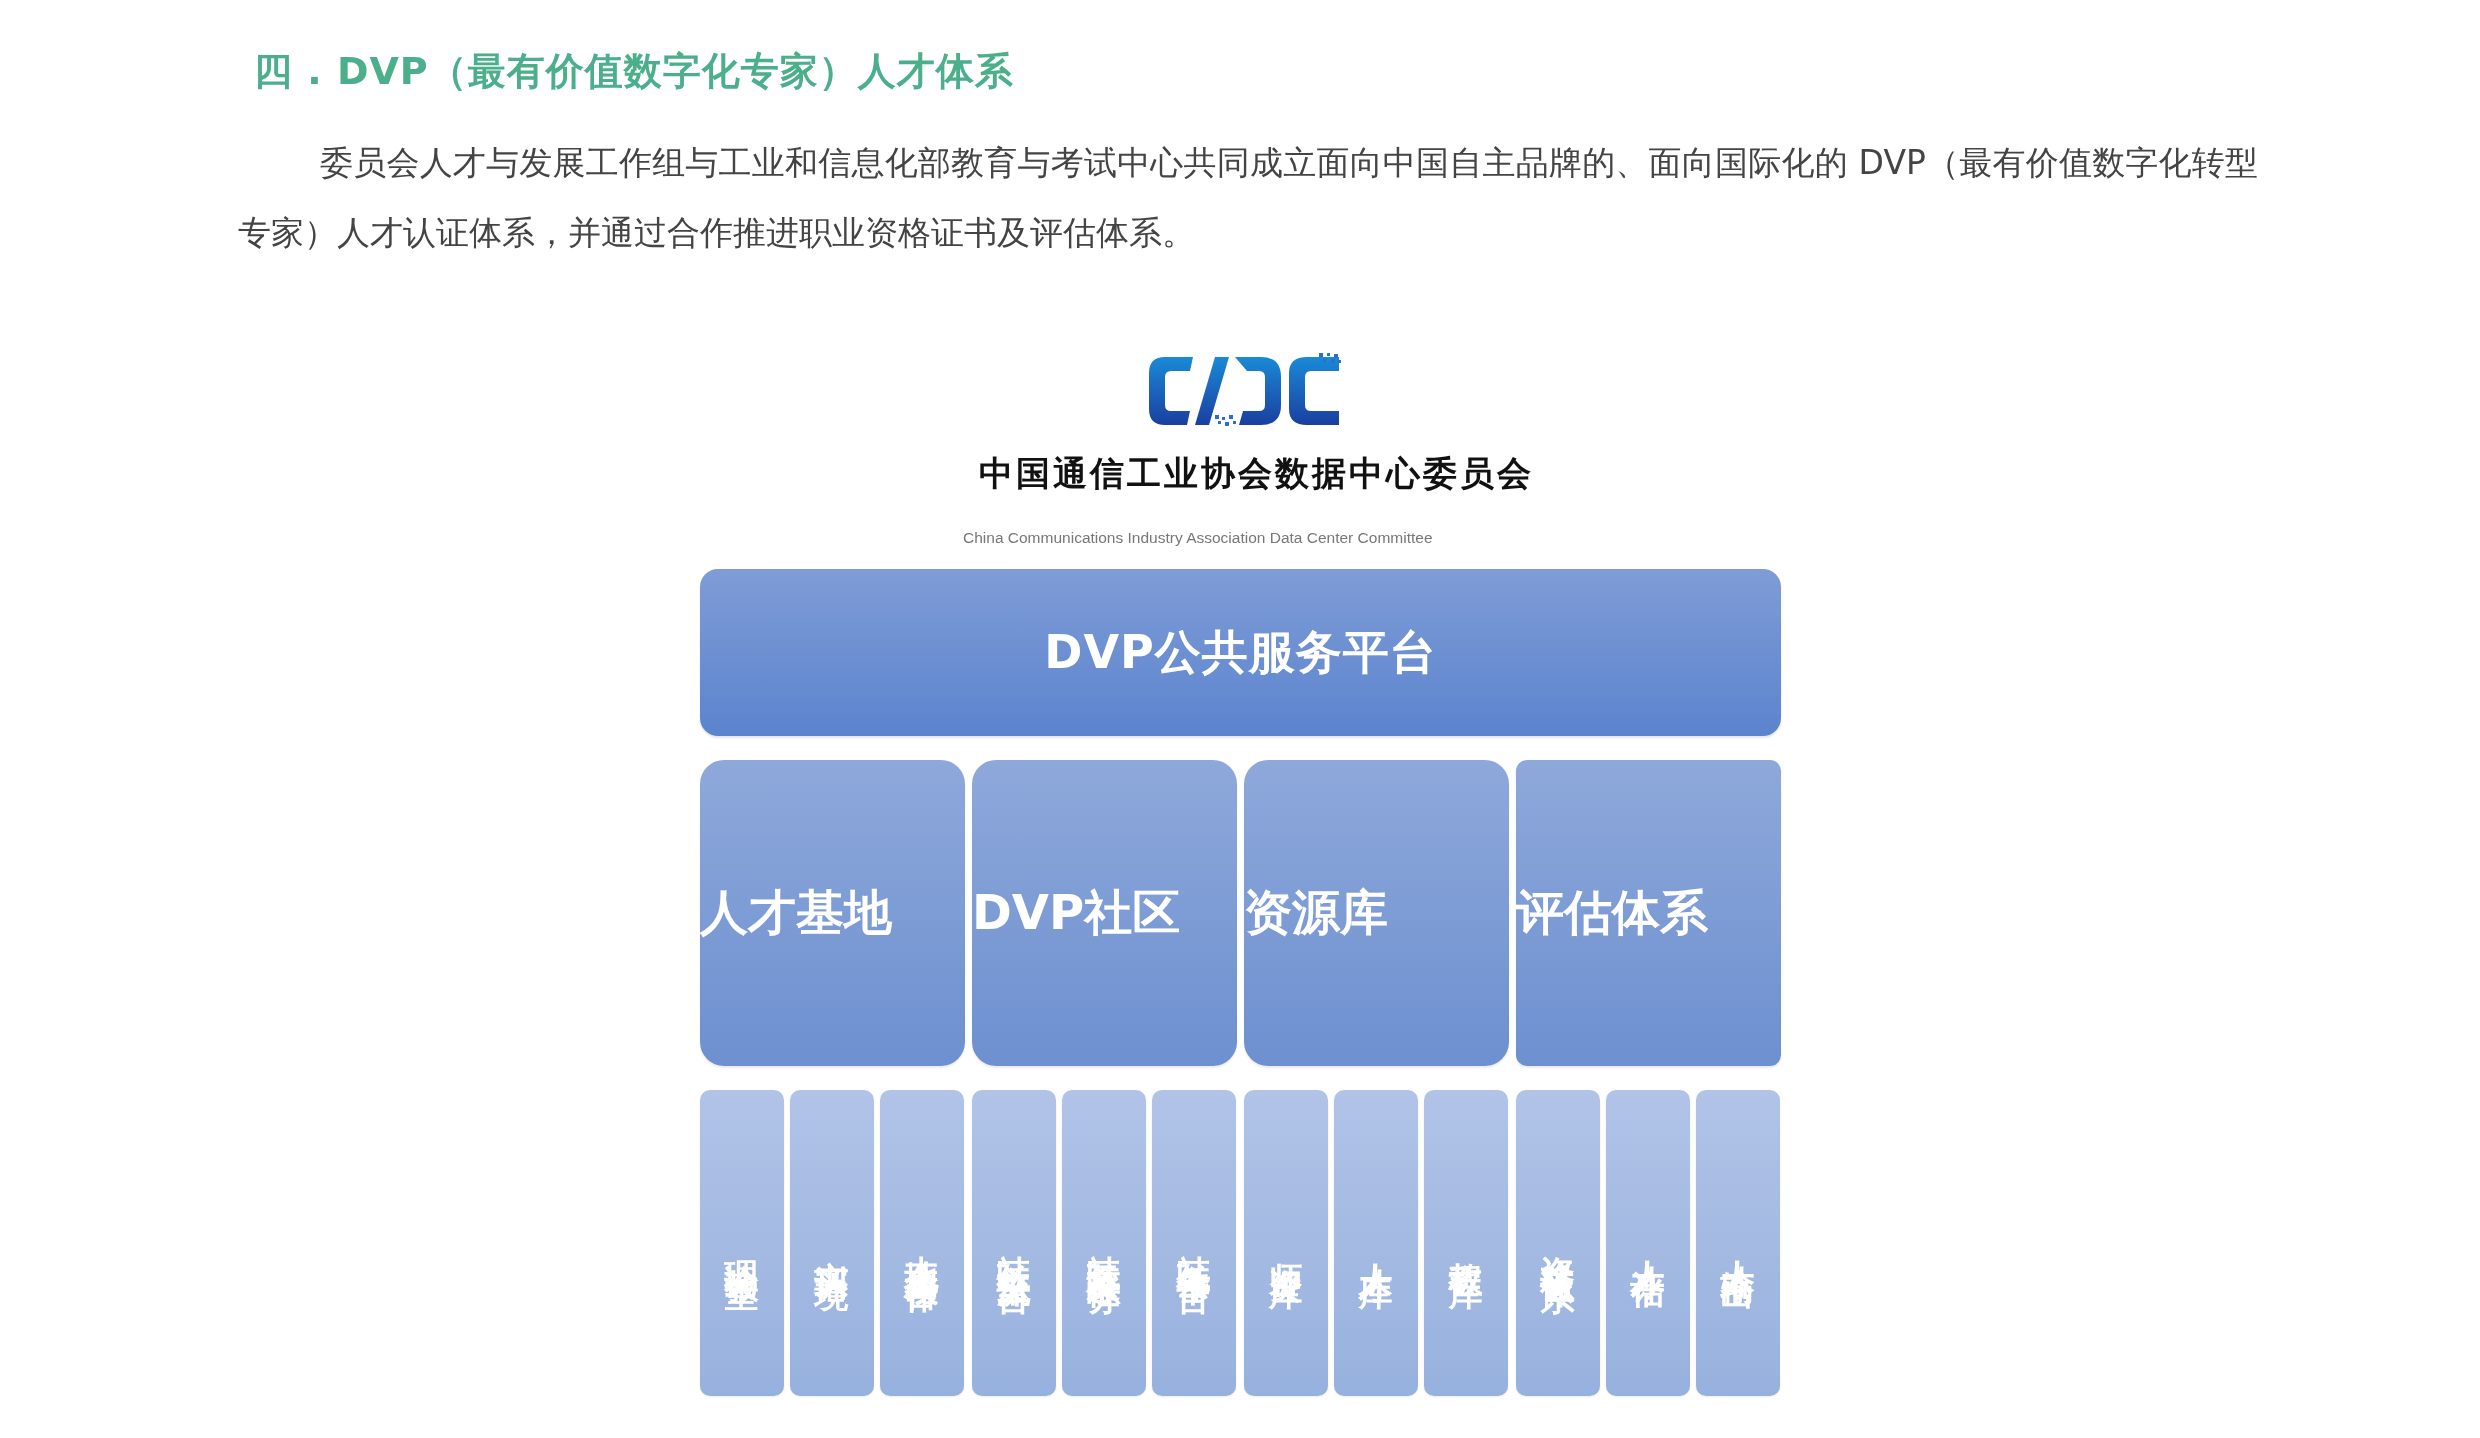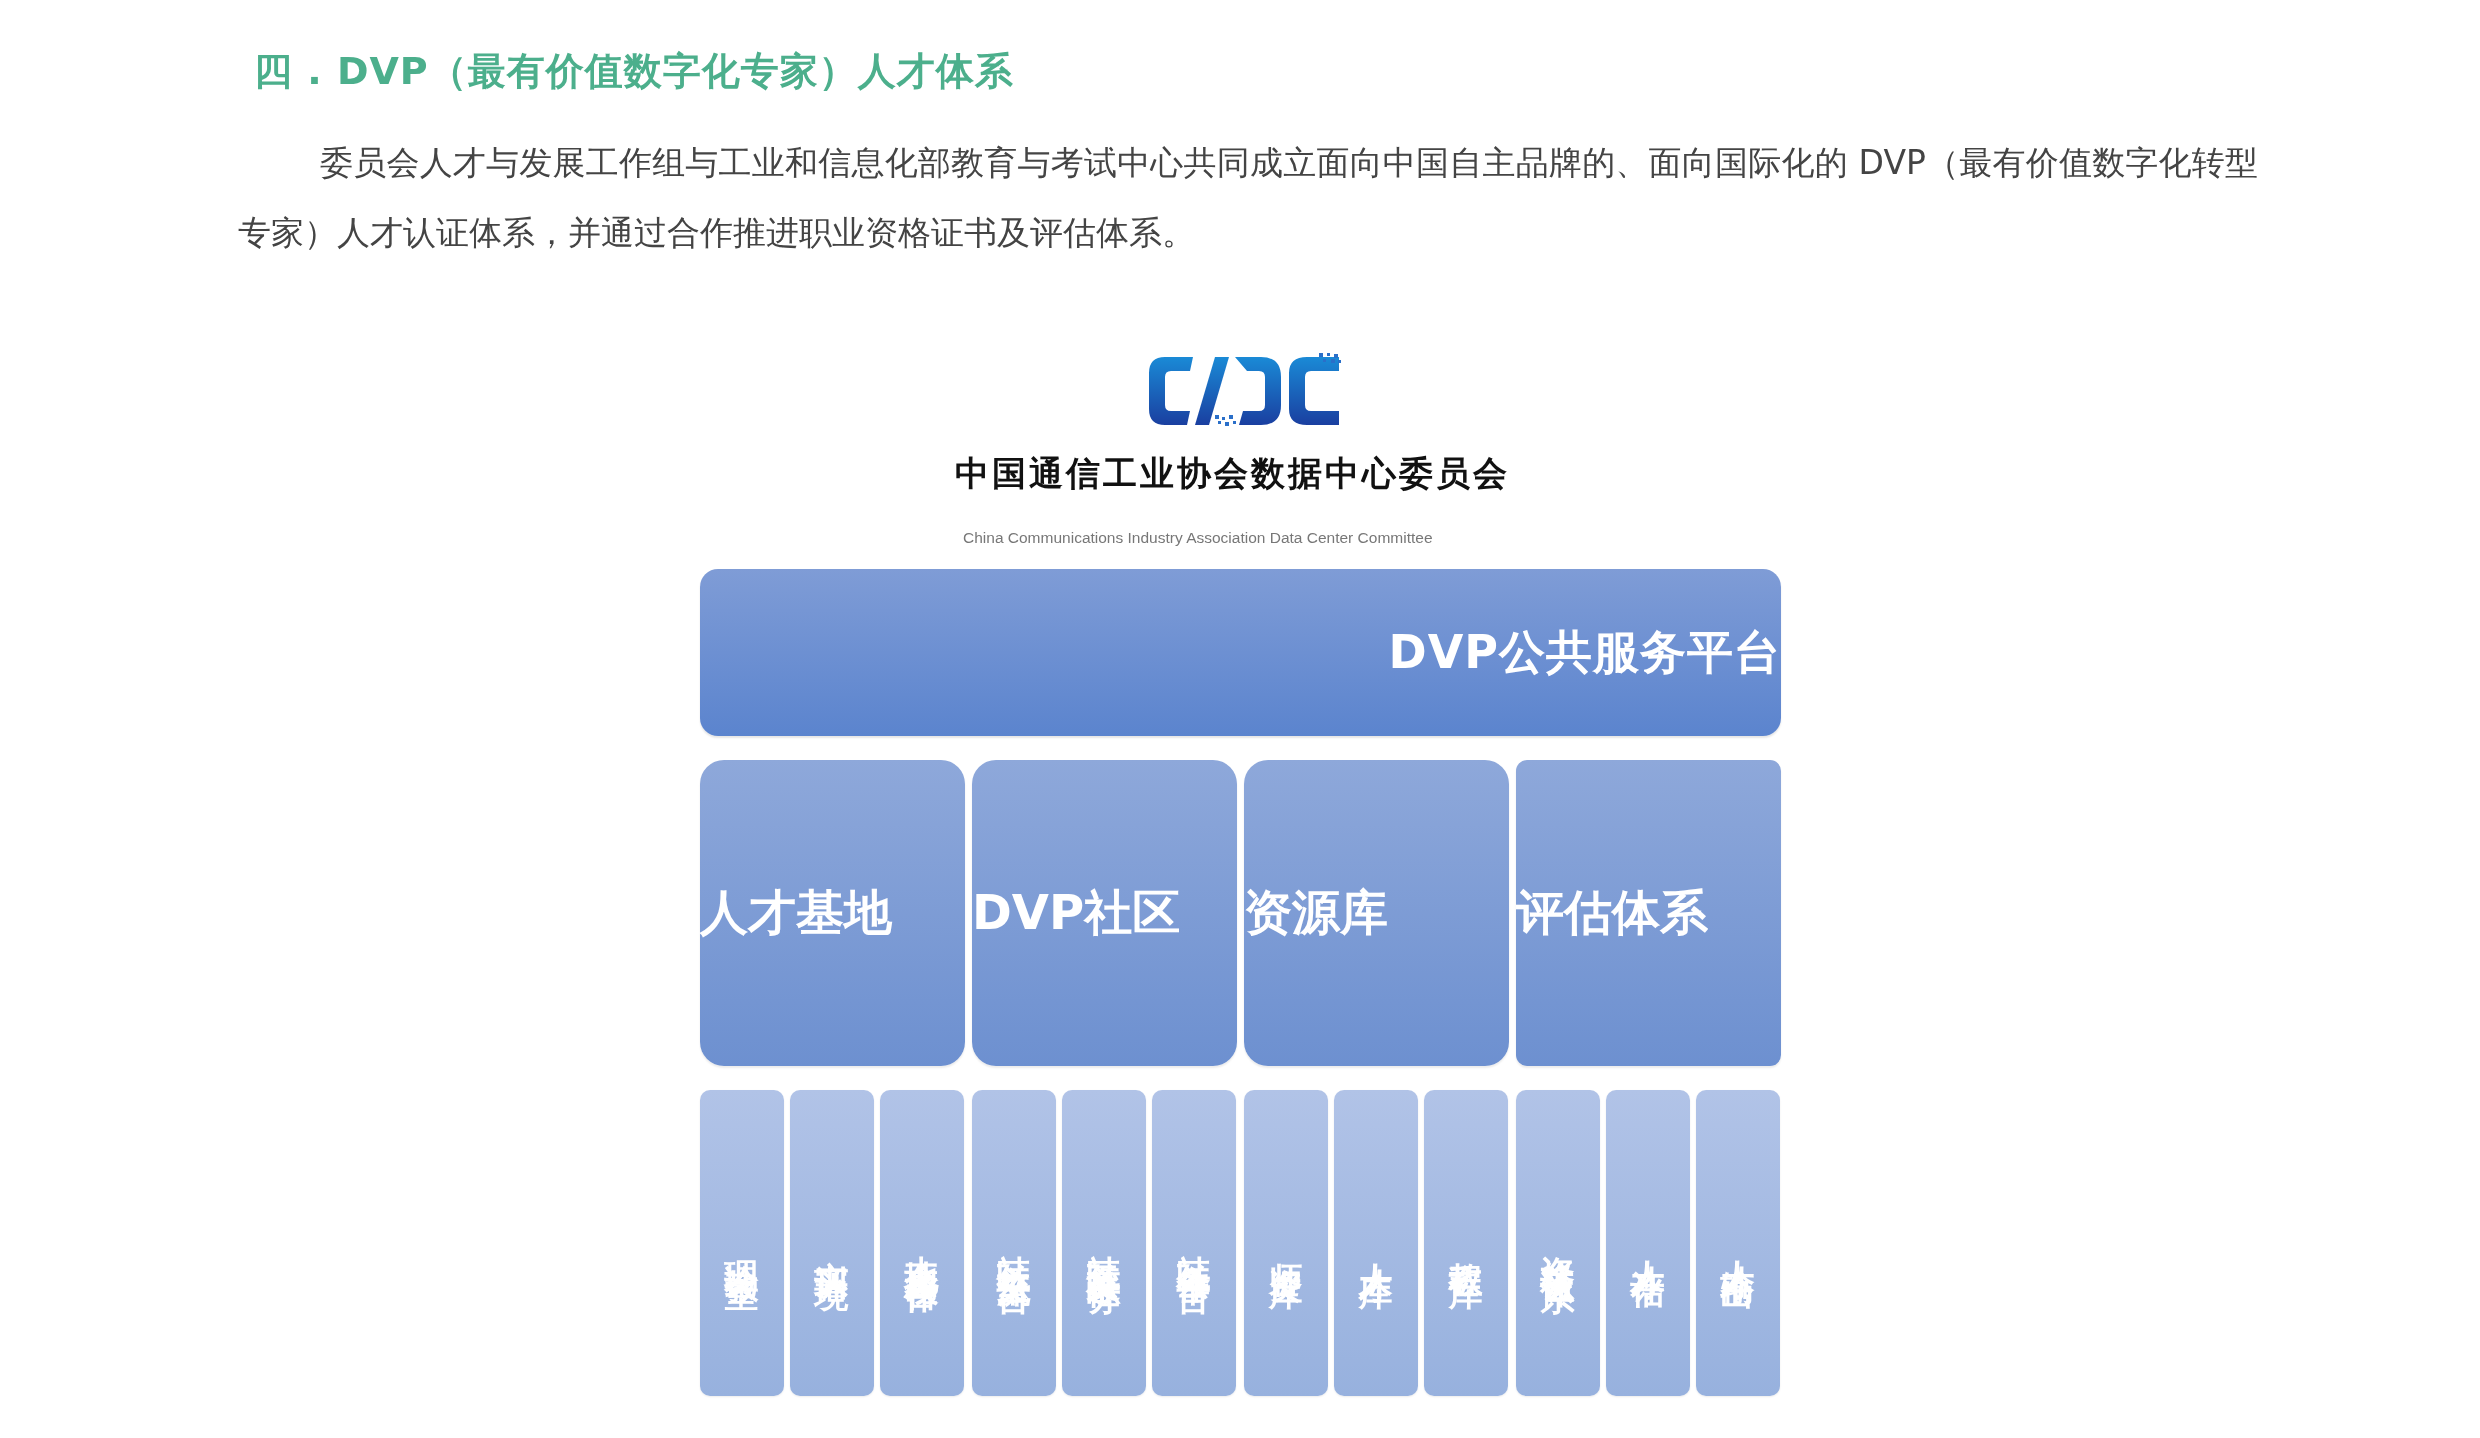--- a/index.html
+++ b/index.html
@@ -8,31 +8,31 @@
 
   .heading { position: absolute; left: 246px; top: 44px; font-size: 38px; font-weight: bold;
              color: #4caf8c; letter-spacing: 1px; white-space: nowrap; line-height: 54px; margin-left: 8px; }
 
   .para { position: absolute; left: 238px; top: 128px; width: 2020px; font-size: 33px;
           color: #444444; line-height: 70px; text-indent: 82px; text-align: justify;
           text-align-last: left; }
 
   .logo { position: absolute; left: 955px; top: 345px; width: 570px; height: 175px; }
   .logo-mark { position: absolute; left: 188px; top: 8px; width: 200px; height: 76px; }
-  .logo-cn { position: absolute; left: 0; top: 110px; width: 560px; font-size: 34px;
+  .logo-cn { position: absolute; left: 24px; top: 110px; width: 560px; font-size: 34px;
              font-weight: bold; color: #111111; letter-spacing: 3px; white-space: nowrap; line-height: 36px; }
   .logo-en { position: absolute; left: 8px; top: 146px; width: 560px; font-size: 15.5px;
              color: #777777; white-space: nowrap; line-height: 18px; font-family: "Liberation Sans", sans-serif; margin-top: 38px; }
 
   .diagram { position: absolute; left: 700px; top: 569px; width: 1082px; height: 828px; }
 
   .platform { position: absolute; left: 0; top: 0; width: 1081px; height: 167px; border-radius: 18px;
               background: linear-gradient(#7f9cd6, #5b84ce);
               box-shadow: 0 2px 2px rgba(0,0,0,0.10);
-              display: flex; align-items: center; justify-content: flex-end; }
+              display: flex; align-items: center; justify-content: center; }
   .platform span { color: #ffffff; font-size: 46px; font-weight: bold; letter-spacing: 1px; }
 
   .pillar { position: absolute; top: 191px; width: 265px; height: 306px; border-radius: 24px;
             background: linear-gradient(#8ea8da, #6d90d0);
             box-shadow: 0 2px 2px rgba(0,0,0,0.08);
             display: flex; align-items: center; justify-content: flex-start; }
   .pillar span { color: #ffffff; font-size: 48px; font-weight: bold; white-space: nowrap; }
 
   .leaf { position: absolute; top: 521px; width: 84px; height: 306px; border-radius: 10px;
           background: linear-gradient(#b1c3e7, #97b1de);

